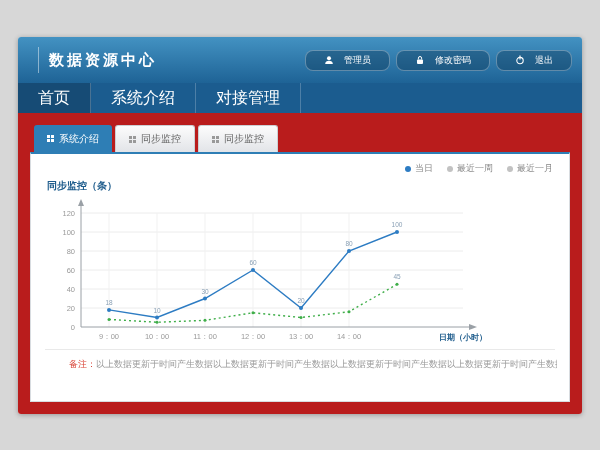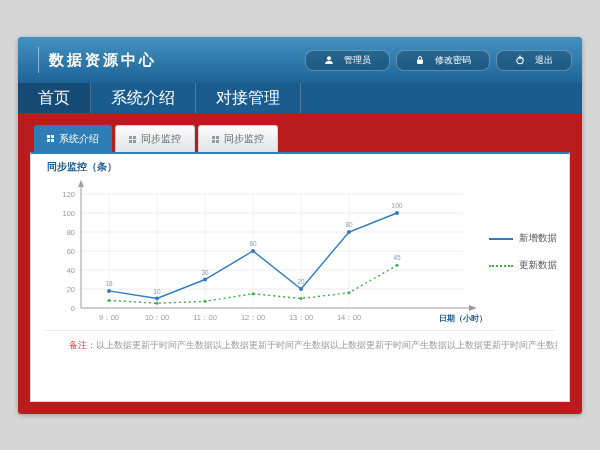--- a/index.html
+++ b/index.html
@@ -114,20 +114,34 @@
           <rect x="0" y="0" width="3" height="3" fill="#999"></rect>
             <rect x="4" y="0" width="3" height="3" fill="#999"></rect>
           <rect x="0" y="4" width="3" height="3" fill="#999"></rect>
             <rect x="4" y="4" width="3" height="3" fill="#999"></rect>
         </svg>
         <span>同步监控</span>
       </div>
     </div>
 
     <div class="panel">
+      <div class="filters">
+        <span class="filter active">
+          <span class="dot"></span>
+          <span>当日</span>
+        </span>
+        <span class="filter">
+          <span class="dot"></span>
+          <span>最近一周</span>
+        </span>
+        <span class="filter">
+          <span class="dot"></span>
+          <span>最近一月</span>
+        </span>
+      </div>
 
       <div class="ylabel">同步监控（条）</div>
 
       <div class="chart-row">
         <svg id="chart-svg" width="444" height="152" viewBox="0 0 444 152">
             <line x1="38" y1="113" x2="420" y2="113" stroke="#ececec" stroke-width="1"></line>
             <line x1="38" y1="94" x2="420" y2="94" stroke="#ececec" stroke-width="1"></line>
             <line x1="38" y1="75" x2="420" y2="75" stroke="#ececec" stroke-width="1"></line>
             <line x1="38" y1="56" x2="420" y2="56" stroke="#ececec" stroke-width="1"></line>
             <line x1="38" y1="37" x2="420" y2="37" stroke="#ececec" stroke-width="1"></line>
@@ -174,30 +188,20 @@
             <polyline points="66,124.4 114,127.25 162,125.35 210,117.75 258,122.5 306,116.8 354,89.25" fill="none" stroke="#3fae49" stroke-width="1.4" stroke-dasharray="2 3"></polyline>
             <circle cx="66" cy="124.4" r="1.5" fill="#3fae49"></circle>
             <circle cx="114" cy="127.25" r="1.5" fill="#3fae49"></circle>
             <circle cx="162" cy="125.35" r="1.5" fill="#3fae49"></circle>
             <circle cx="210" cy="117.75" r="1.5" fill="#3fae49"></circle>
             <circle cx="258" cy="122.5" r="1.5" fill="#3fae49"></circle>
             <circle cx="306" cy="116.8" r="1.5" fill="#3fae49"></circle>
             <circle cx="354" cy="89.25" r="1.5" fill="#3fae49"></circle>
             <text x="354" y="84.25" text-anchor="middle" font-size="6.5" fill="#8aa0b5">45</text>
           </svg>
-        <div class="series-legend">
-          <div class="series-item">
-            <span class="series-sample" id="sample-0" style="border-top-color: rgb(45, 124, 195);"></span>
-            <span>新增数据</span>
-          </div>
-          <div class="series-item">
-            <span class="series-sample dotted" id="sample-1" style="border-top-color: rgb(63, 174, 73);"></span>
-            <span>更新数据</span>
-          </div>
-        </div>
       </div>
 
       <div class="divider"></div>
       <div class="remark">
         <span class="remark-label">备注：</span><span>以上数据更新于时间产生数据以上数据更新于时间产生数据以上数据更新于时间产生数据以上数据更新于时间产生数据以上数据更新于</span>
       </div>
     </div>
   </div>
 </div>
 

